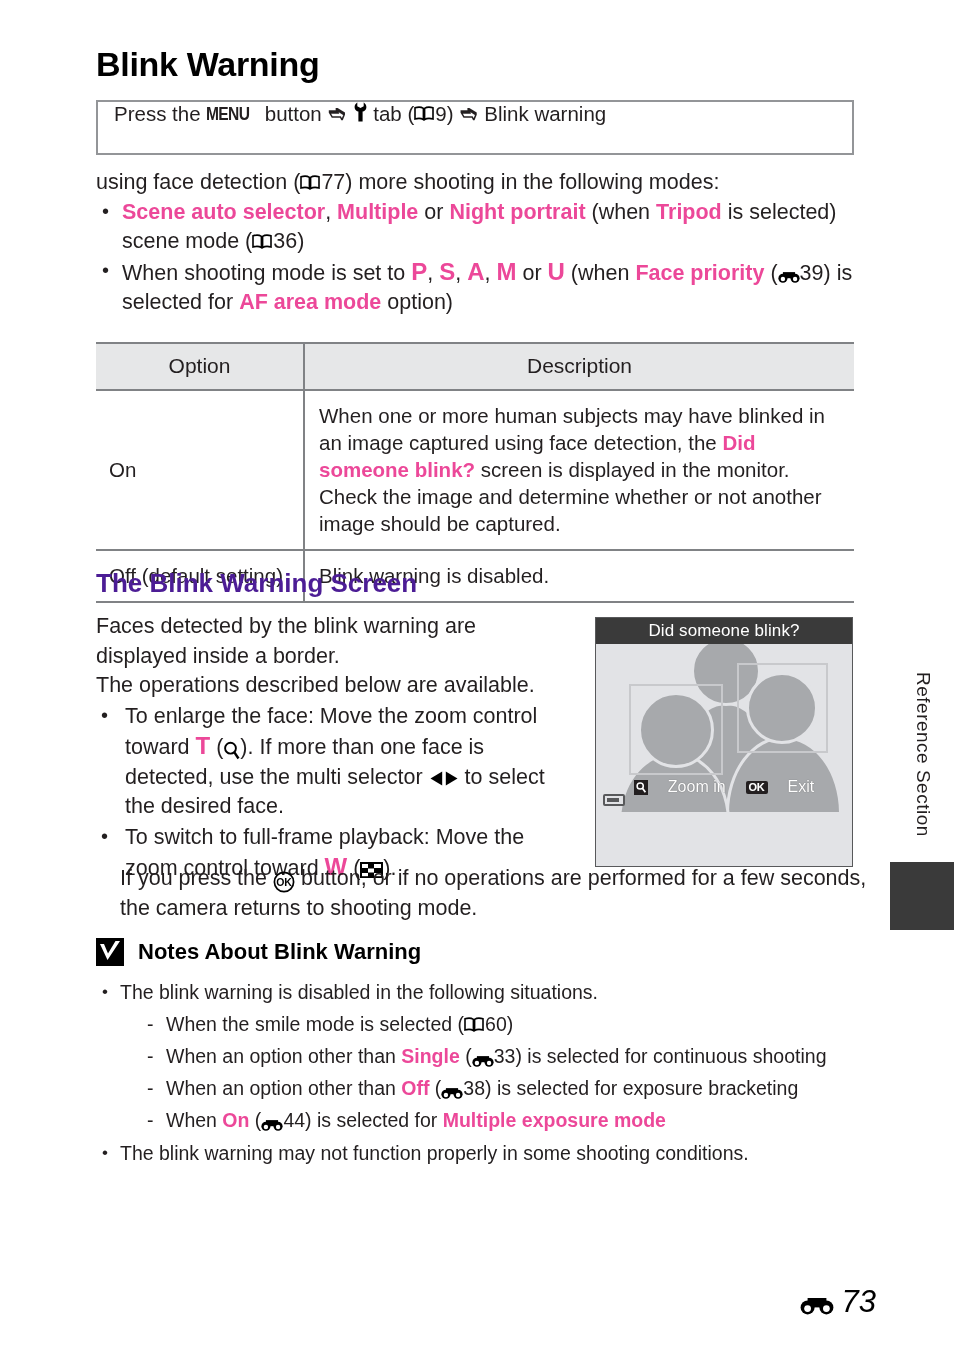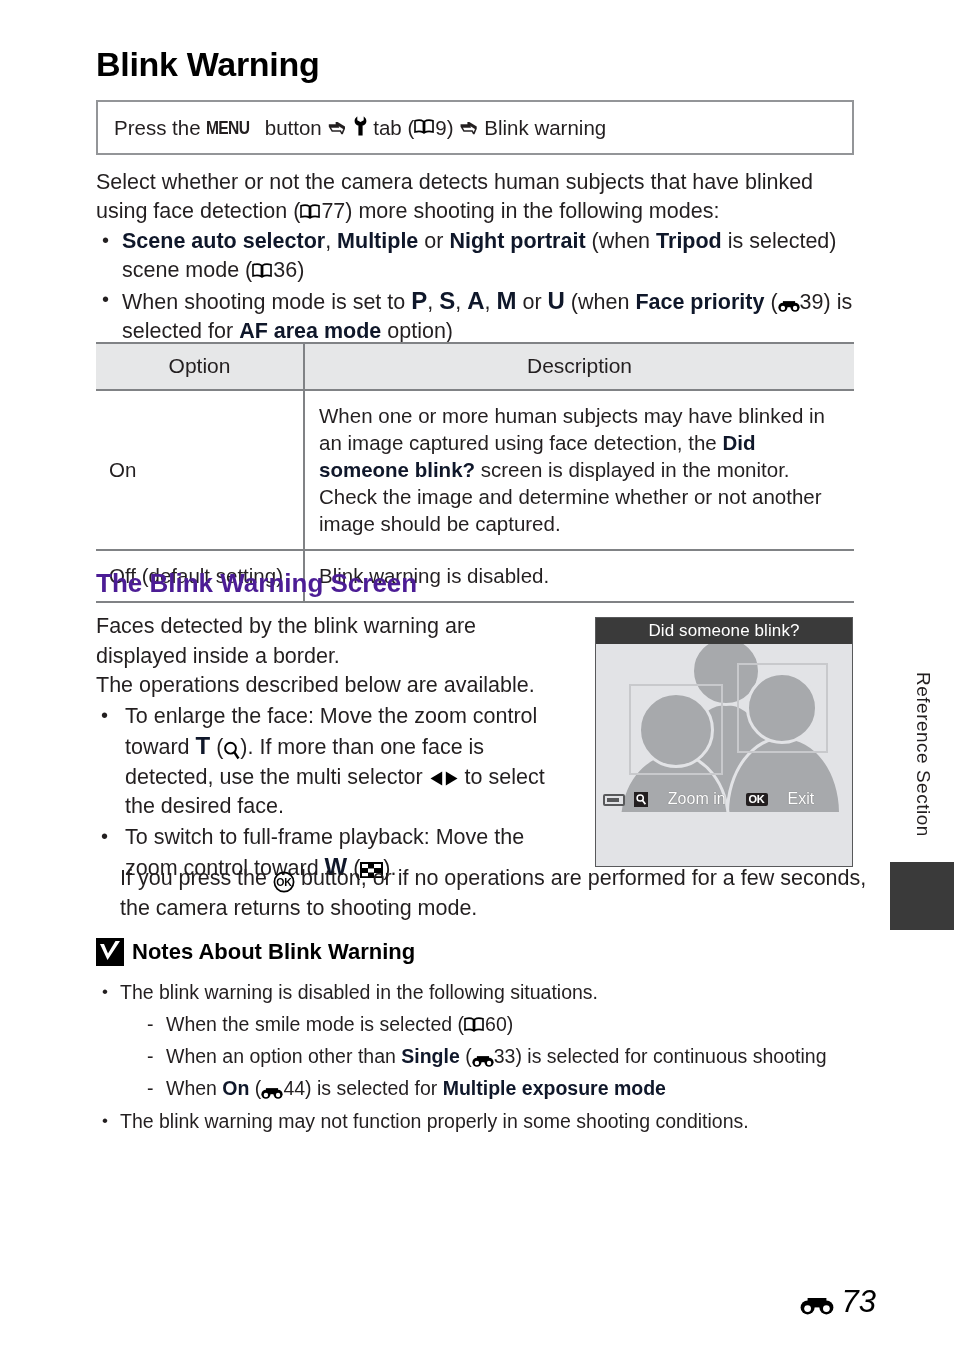--- a/index.html
+++ b/index.html
@@ -30,21 +30,21 @@
     color: #000;
   }
 
   
   .menu-box {
     position: absolute;
     left: 96px; top: 100px;
     width: 758px; height: 55px;
     border: 2px solid #939598;
     display: flex;
-    align-items: center;
+    align-items: flex-start;
   }
   .menu-box-inner {
     padding-left: 16px;
     font-size: 20.5px;
     color: #231f20;
     white-space: nowrap;
     display: flex;
     align-items: center;
     gap: 0px;
   }
@@ -97,21 +97,21 @@
   
   .body-text {
     position: absolute;
     font-size: 21.5px;
     line-height: 29px;
     color: #231f20;
   }
   .intro {
     left: 96px; top: 168px; width: 762px;
   }
-  b, strong { font-weight: bold; color:#0f172a; }
+  b, strong { font-weight: bold; color:#ec4899; }
 
   ul.bullets { margin: 0; padding: 0; list-style: none; }
   ul.bullets > li {
     position: relative;
     padding-left: 26px;
     margin-top: 1px;
   }
   ul.bullets > li::before {
     content: "\2022";
     position: absolute;
@@ -220,21 +220,21 @@
     background: #a7a9ac;
     border-radius: 50% 50% 0 0 / 70% 70% 0 0;
   }
   .outline-w { border: 3px solid #e2e3e6; }
   .face-box {
     position: absolute;
     border: 2px solid #c8c9cc;
   }
   .monitor-bottom {
     position: absolute;
-    left: 0; bottom: 4px;
+    left: 0; bottom: 16px;
     width: 100%;
     display: flex;
     align-items: center;
     justify-content: center;
     gap: 20px;
     font-size: 16px;
     color: #ffffff;
     z-index: 5;
     text-shadow: 0 0 1px #555;
   }
@@ -264,21 +264,21 @@
     width: 12px; height: 4px;
     background: #58595b;
   }
 
   
   .notes-head {
     position: absolute;
     left: 96px; top: 938px;
     display: flex;
     align-items: center;
-    gap: 8px;
+    gap: 14px;
     font-size: 22px;
     font-weight: bold;
     color: #000;
   }
   .check-box-ico {
     width: 28px; height: 28px;
     background: #000;
     position: relative;
   }
   .check-box-ico svg { position: absolute; left: 0; top: 0; }
@@ -364,21 +364,20 @@
         </svg>
       </span>
       <span class="menu-txt">9</span>
       <span class="menu-txt">)</span>
       <span class="arrow-glyph">➬</span>
       <span class="menu-txt">Blink warning</span>
     </div>
   </div>
 
   <div class="body-text intro">
-    <div>Select whether or not the camera detects human subjects that have blinked</div>
     <div>
       <span>using face detection (</span><span class="ico ico-book"><svg width="20" height="15" viewBox="0 0 20 15">
             <path d="M1 1.8 C4 0.8 7.4 1.0 9.4 2.4 L9.4 13.6 C7.4 12.3 4 12.1 1 13.0 Z M19 1.8 C16 0.8 12.6 1.0 10.6 2.4 L10.6 13.6 C12.6 12.3 16 12.1 19 13.0 Z" fill="none" stroke="#000" stroke-width="1.6"></path>
           </svg></span><span>77</span><span>) more shooting in the following modes:</span>
     </div>
     <ul class="bullets">
       <li id="intro-bullet-0"><b>Scene auto selector</b><span>, </span><b>Multiple</b><span> or </span><b>Night portrait</b><span> (when </span><b>Tripod</b><span> is selected) scene mode (</span><span class="ico ico-book"><svg width="20" height="15" viewBox="0 0 20 15">
               <path d="M1 1.8 C4 0.8 7.4 1.0 9.4 2.4 L9.4 13.6 C7.4 12.3 4 12.1 1 13.0 Z M19 1.8 C16 0.8 12.6 1.0 10.6 2.4 L10.6 13.6 C12.6 12.3 16 12.1 19 13.0 Z" fill="none" stroke="#000" stroke-width="1.6"></path>
             </svg></span><span>36</span><span>)</span></li>
       <li id="intro-bullet-1"><span>When shooting mode is set to </span><b class="mode-letter">P</b><span>, </span><b class="mode-letter">S</b><span>, </span><b class="mode-letter">A</b><span>, </span><b class="mode-letter">M</b><span> or </span><b class="mode-letter">U</b><span> (when </span><b>Face priority</b><span> (</span><span class="ico ico-e"><svg width="22" height="16" viewBox="0 0 34 24" style="transform:translateY(2px)">
@@ -501,20 +500,27 @@
           <li id="note-sub-0"><span>When the smile mode is selected (</span><span class="ico ico-book"><svg width="20" height="15" viewBox="0 0 20 15">
                   <path d="M1 1.8 C4 0.8 7.4 1.0 9.4 2.4 L9.4 13.6 C7.4 12.3 4 12.1 1 13.0 Z M19 1.8 C16 0.8 12.6 1.0 10.6 2.4 L10.6 13.6 C12.6 12.3 16 12.1 19 13.0 Z" fill="none" stroke="#000" stroke-width="1.6"></path>
                 </svg></span><span>60</span><span>)</span></li>
           <li id="note-sub-1"><span>When an option other than </span><b>Single</b><span> (</span><span class="ico ico-e"><svg width="22" height="16" viewBox="0 0 34 24" style="transform:translateY(2px)">
                   <circle cx="7.6" cy="15.4" r="7.0" fill="#000"></circle>
                   <circle cx="26.4" cy="15.4" r="7.0" fill="#000"></circle>
                   <rect x="7.6" y="6.0" width="18.8" height="9.4" fill="#000"></rect>
                   <circle cx="7.6" cy="16.6" r="3.4" fill="#fff"></circle>
                   <circle cx="26.4" cy="16.6" r="3.4" fill="#fff"></circle>
                 </svg></span><span>33</span><span>) is selected for continuous shooting</span></li>
+          <li id="note-sub-2"><span>When an option other than </span><b>Off</b><span> (</span><span class="ico ico-e"><svg width="22" height="16" viewBox="0 0 34 24" style="transform:translateY(2px)">
+                  <circle cx="7.6" cy="15.4" r="7.0" fill="#000"></circle>
+                  <circle cx="26.4" cy="15.4" r="7.0" fill="#000"></circle>
+                  <rect x="7.6" y="6.0" width="18.8" height="9.4" fill="#000"></rect>
+                  <circle cx="7.6" cy="16.6" r="3.4" fill="#fff"></circle>
+                  <circle cx="26.4" cy="16.6" r="3.4" fill="#fff"></circle>
+                </svg></span><span>38</span><span>) is selected for exposure bracketing</span></li>
           <li id="note-sub-3"><span>When </span><b>On</b><span> (</span><span class="ico ico-e"><svg width="22" height="16" viewBox="0 0 34 24" style="transform:translateY(2px)">
                   <circle cx="7.6" cy="15.4" r="7.0" fill="#000"></circle>
                   <circle cx="26.4" cy="15.4" r="7.0" fill="#000"></circle>
                   <rect x="7.6" y="6.0" width="18.8" height="9.4" fill="#000"></rect>
                   <circle cx="7.6" cy="16.6" r="3.4" fill="#fff"></circle>
                   <circle cx="26.4" cy="16.6" r="3.4" fill="#fff"></circle>
                 </svg></span><span>44</span><span>) is selected for </span><b>Multiple exposure mode</b></li>
         </ul>
       </li>
       <li>

